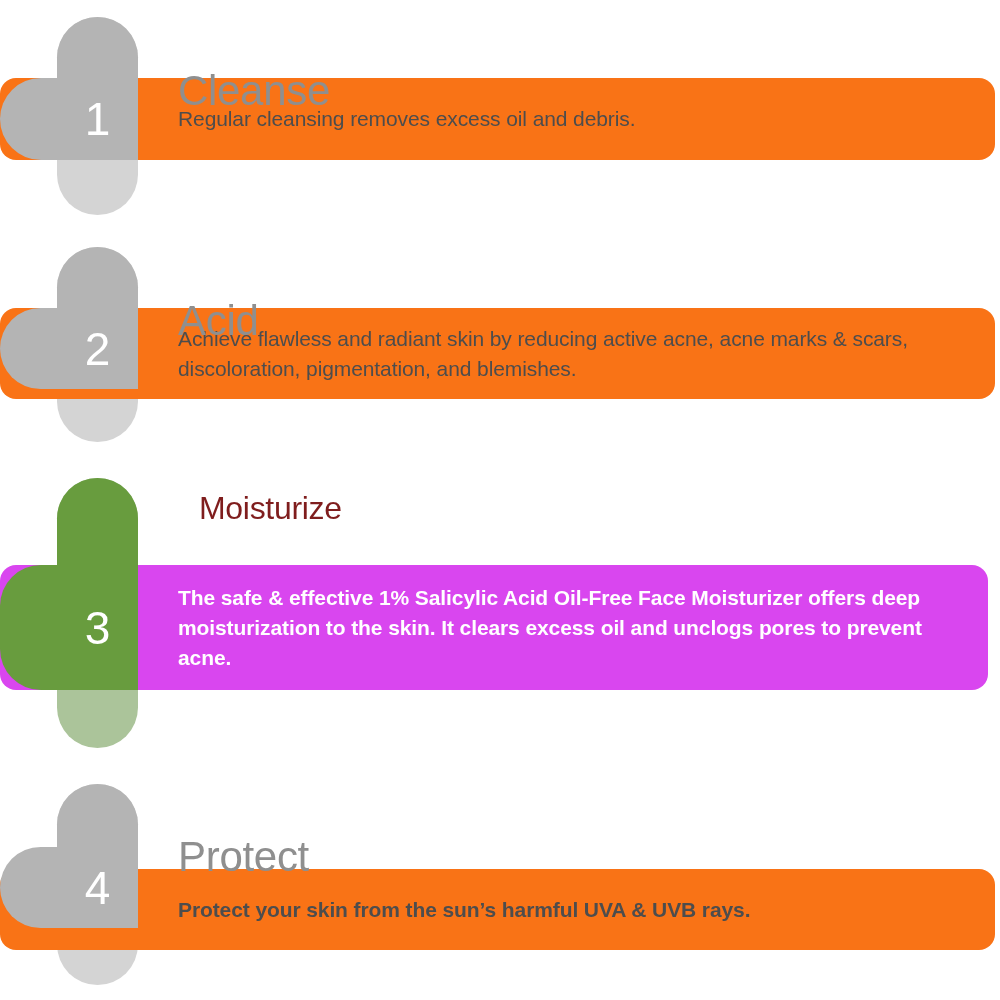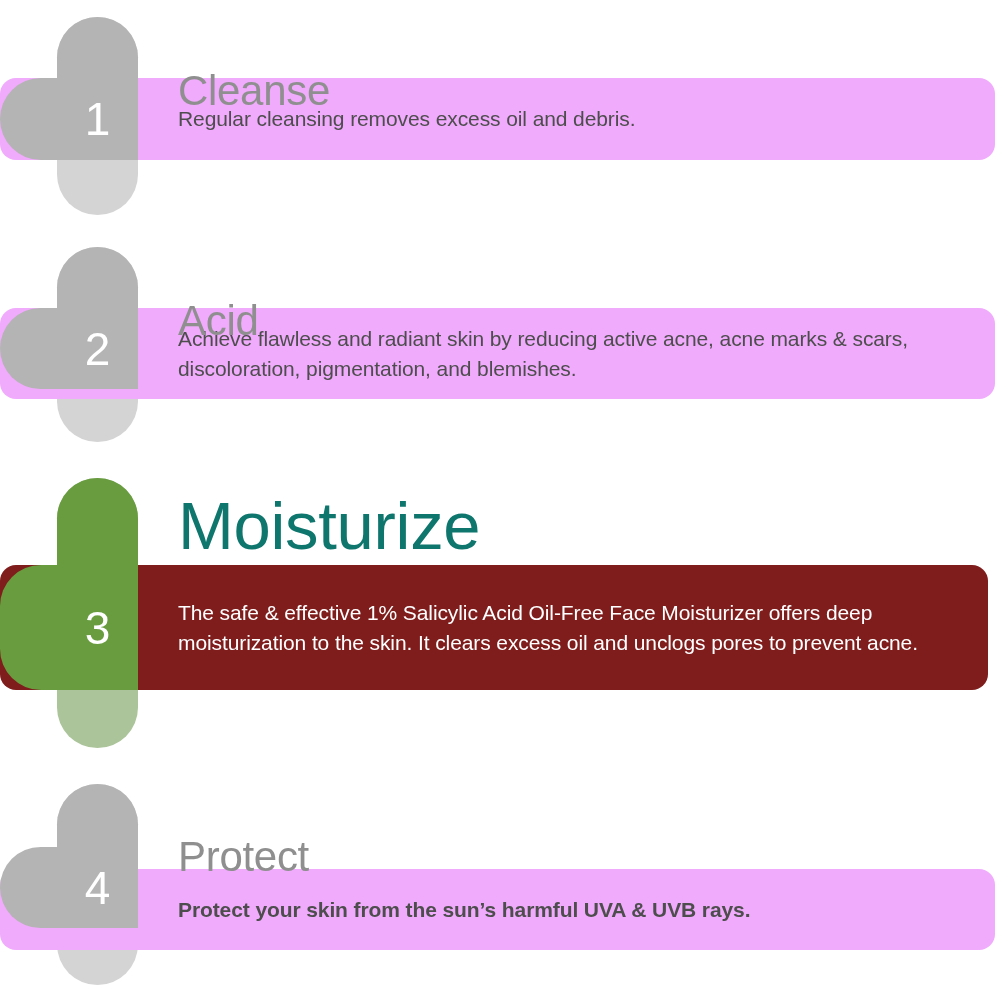--- a/index.html
+++ b/index.html
@@ -48,23 +48,23 @@
     position: absolute;
     left: 178px;
     right: 30px;
     top: 50%;
     transform: translateY(-50%);
     font-size: 21px;
     line-height: 30px;
     letter-spacing: -0.1px;
   }
 
-  .step.grey .bar        { background: #f0abfc; }
+  .step.grey .bar        { background: #f97316; }
   .step.grey .bar-text   { color: #4d4d4d; }
-  .step.green .bar       { background: #7f1d1d; }
+  .step.green .bar       { background: #d946ef; font-weight: bold; }
   .step.green .bar-text  { color: #ffffff; }
 
   
   .badge {
     position: absolute;
     left: 0;
     width: 138px;
     border-radius: 41px 0 0 41px;
     z-index: 3;
   }
@@ -101,21 +101,21 @@
     position: absolute;
     left: 178px;
     z-index: 4;
     font-size: 42px;
     font-weight: 300;
     letter-spacing: -0.3px;
     line-height: 1;
     white-space: nowrap;
   }
   .step.grey  .heading { color: #8f8f8f; margin-top: 44px; }
-  .step.green .heading { color: #0f766e; font-size: 67px; }
+  .step.green .heading { color: #7f1d1d; font-size: 32px; margin-left: 21px; }
 </style>
 </head>
 <body>
 
 <div id="steps">
     <div class="step grey">
       <div class="pill" style="top: 17px; height: 198px;"></div>
       <div class="bar" style="top: 78px; height: 82px; width: 995px;">
         <div class="bar-text">Regular cleansing removes excess oil and debris.</div>
       </div>

